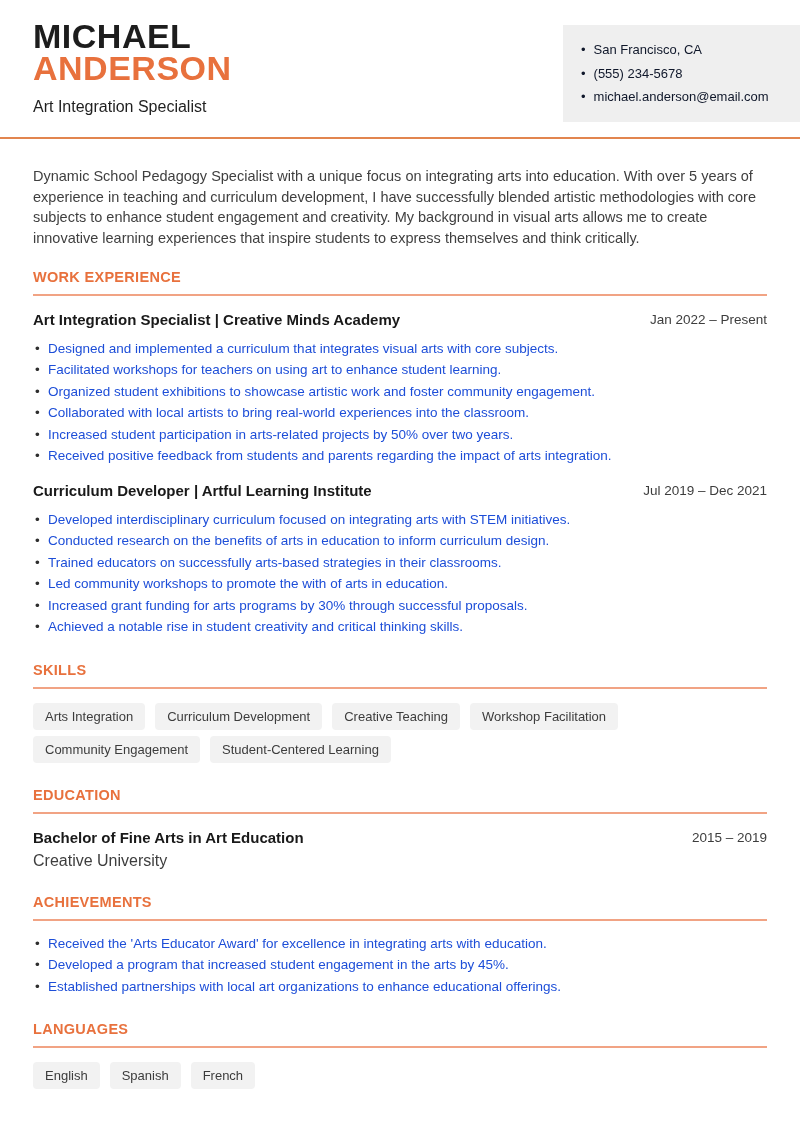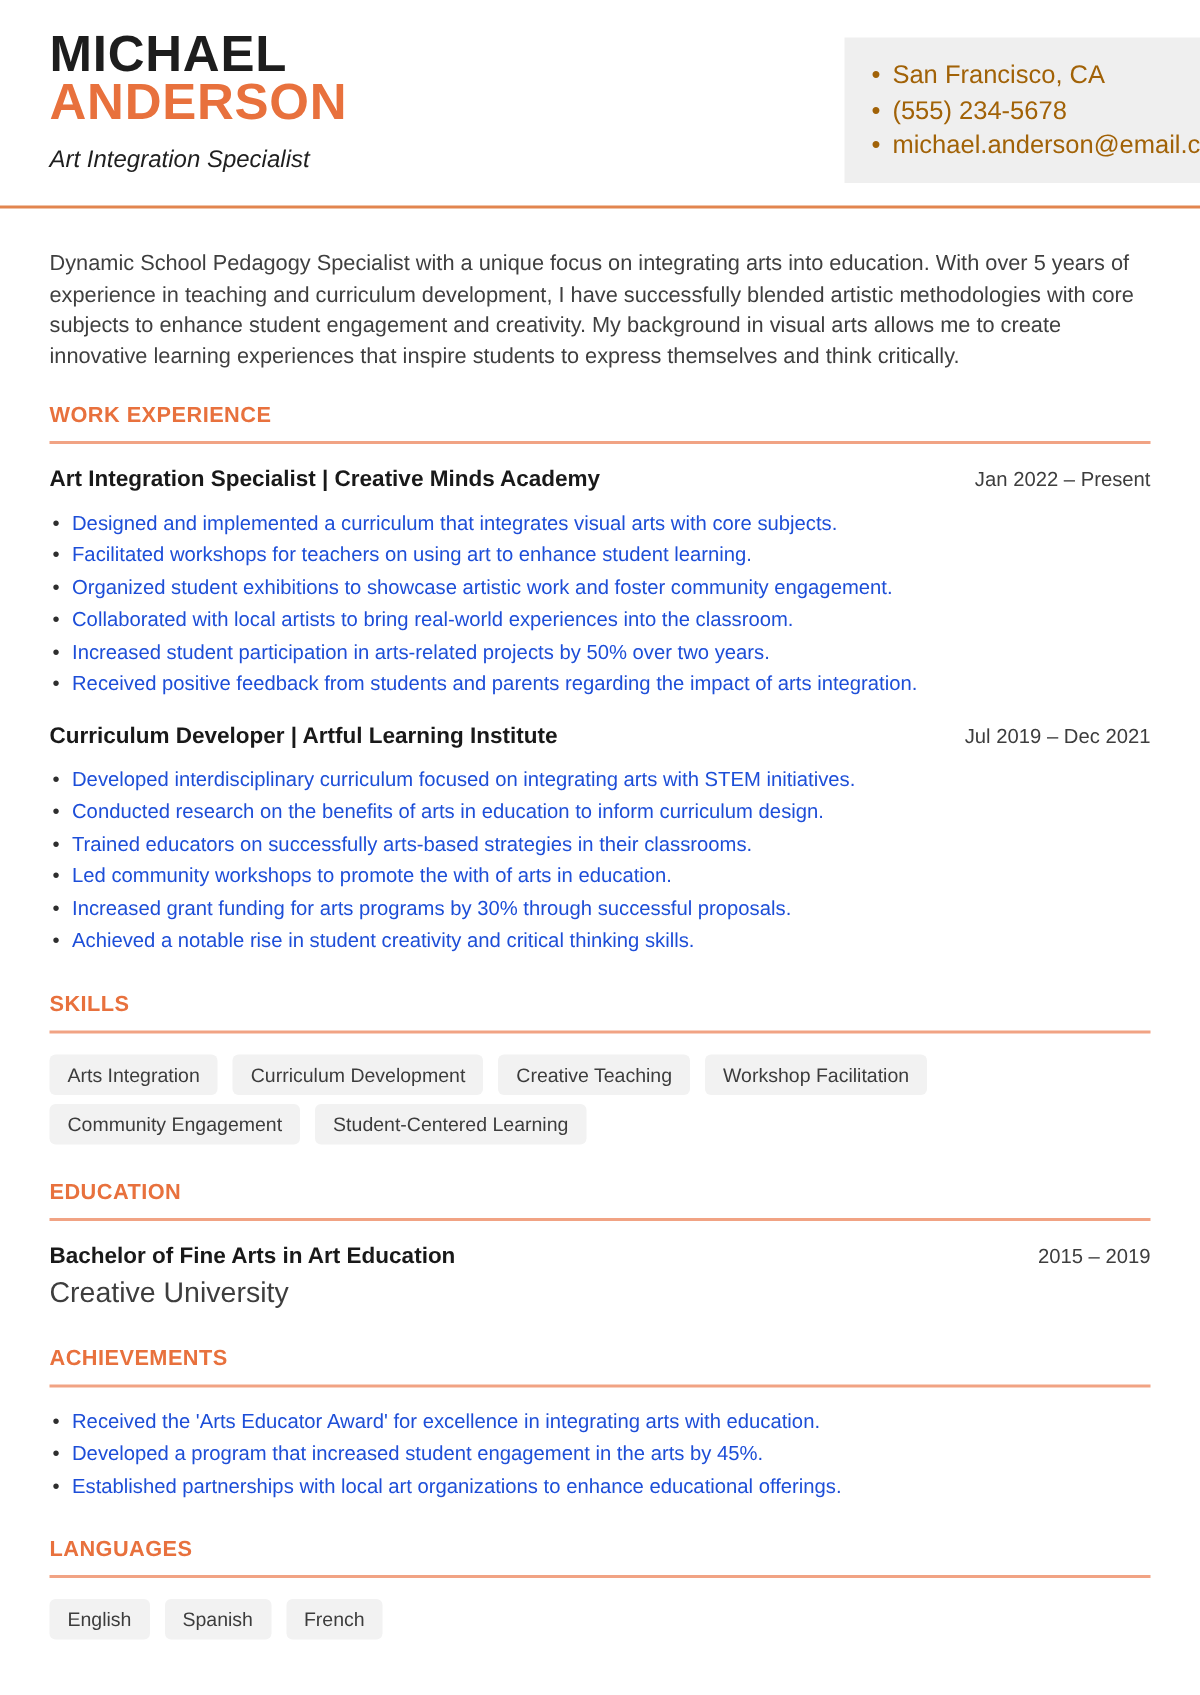--- a/index.html
+++ b/index.html
@@ -24,32 +24,32 @@
     padding: 20px 0 0 33px;
   }
   .name-line {
     font-size: 34px;
     font-weight: bold;
     letter-spacing: 0.5px;
     line-height: 32px;
     color: #1d1d1d;
   }
   .name-last { color: var(--accent, #E8713D); text-align: right; }
-  .subtitle { margin-top: 14px; font-size: 16px; color: #1f1f1f; font-style: italic; }
+  .subtitle { margin-top: 14px; font-size: 16px; color: #1f1f1f; }
   .contact-card {
     background: var(--card_bg, #EFEFEF);
     width: 237px;
     min-height: 88px;
     margin-top: 5px;
     padding: 13px 8px 13px 18px;
     list-style: none;
   }
   .contact-card li {
-    font-size: 17px;
-    color: #a16207;
+    font-size: 13px;
+    color: #0f172a;
     line-height: 23.5px;
     white-space: nowrap;
   }
   .contact-card li::before { content: "•"; margin-right: 8px; }
 
   
   .content { padding: 0 33px; }
   .summary {
     margin-top: 27px;
     font-size: 14.5px;
@@ -99,21 +99,21 @@
     white-space: nowrap;
   }
   .edu-row {
     margin-top: 16px;
     display: flex;
     justify-content: space-between;
     align-items: flex-end;
     line-height: 16px;
   }
   .edu-degree { font-size: 15px; font-weight: bold; color: #191919; }
-  .edu-school { margin-top: 6px; font-size: 19px; color: #3e3e3e; }
+  .edu-school { margin-top: 6px; font-size: 16px; color: #3e3e3e; }
 </style>
 </head>
 <body>
 
 <div class="header-wrap">
   <div class="header">
     <div>
       <div class="name-line">MICHAEL</div>
       <div class="name-line name-last">ANDERSON</div>
       <div class="subtitle">Art Integration Specialist</div>

